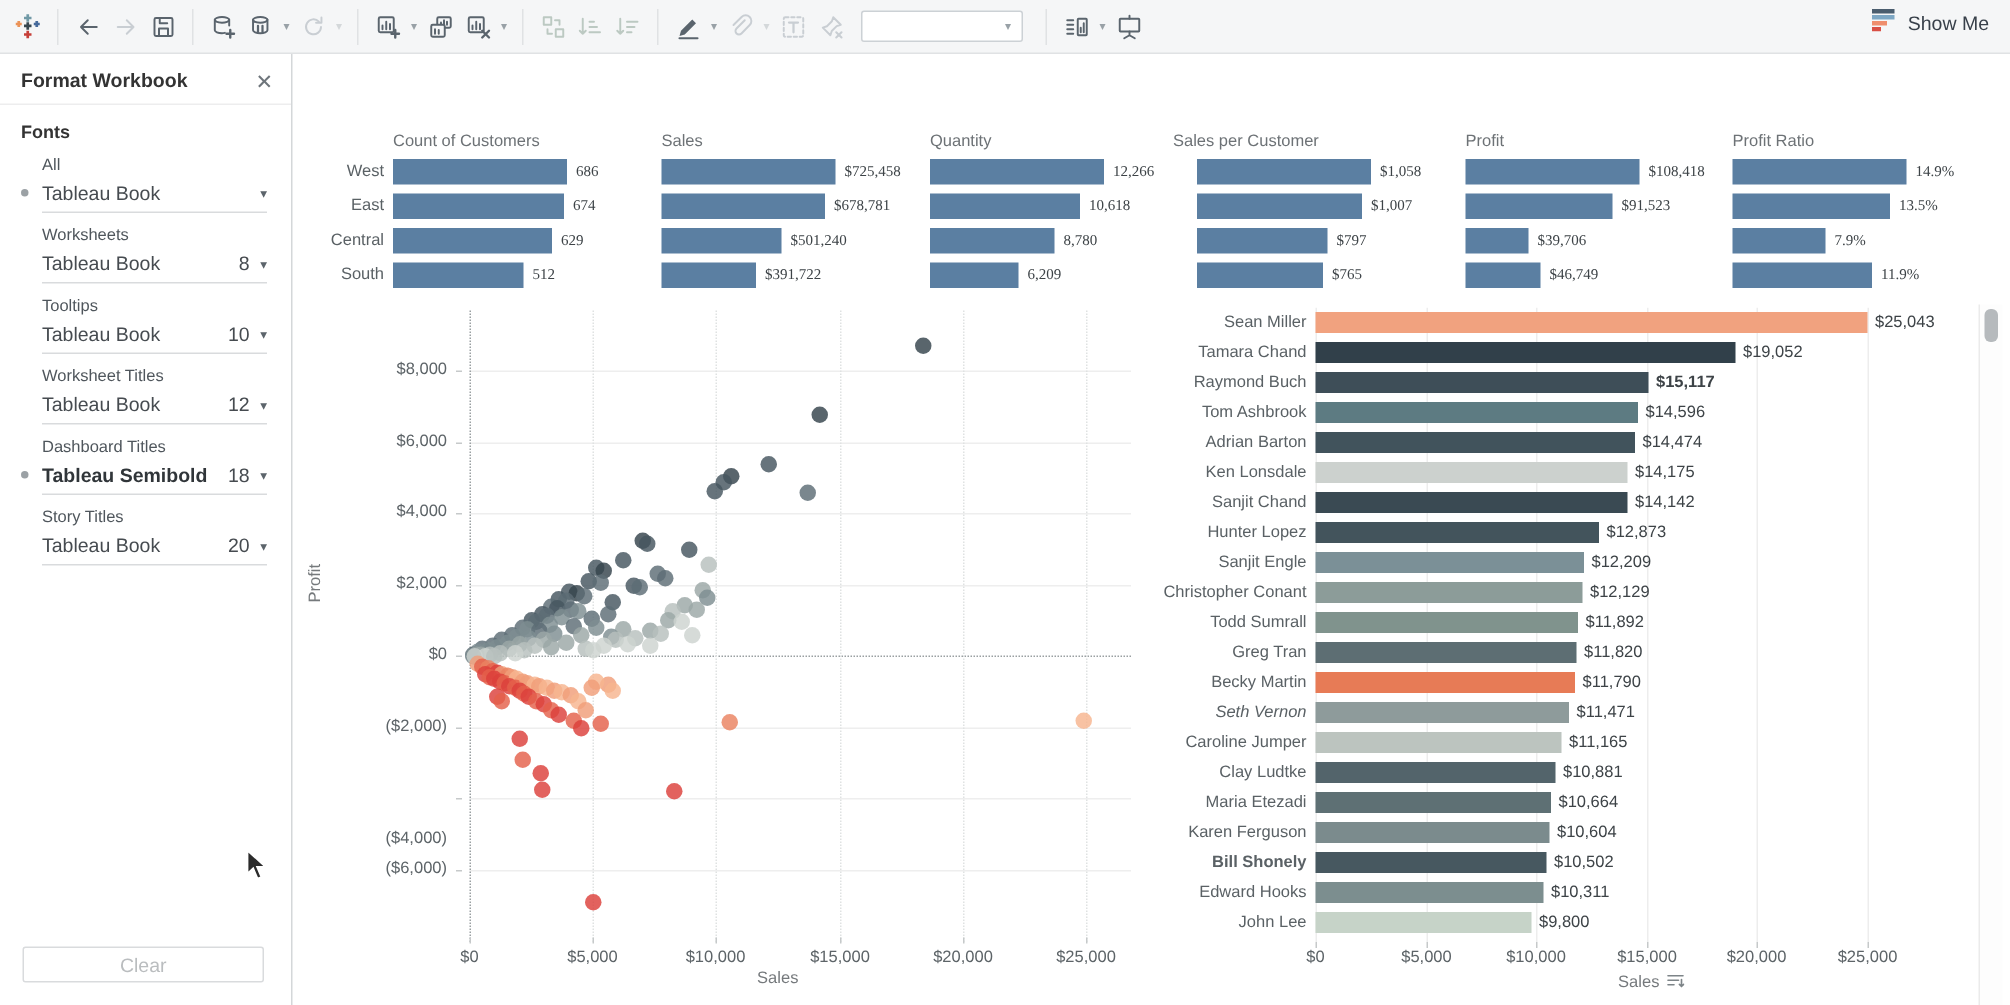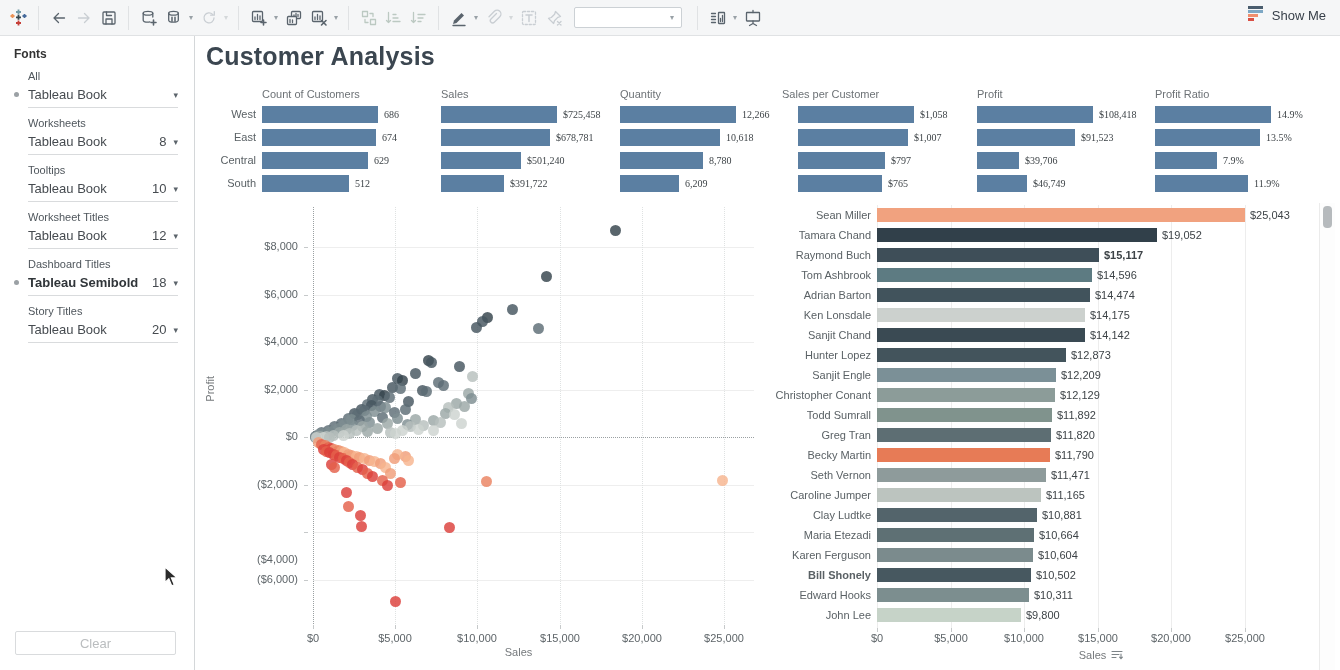--- a/index.html
+++ b/index.html
@@ -255,20 +255,24 @@
   <span id="showme-icon"><svg width="17" height="15" viewBox="0 0 17 15">
         <rect x="0" y="0" width="15" height="3" fill="#4a5d6e"></rect>
         <rect x="0" y="4" width="15" height="3" fill="#7da7c4"></rect>
         <rect x="0" y="8" width="10" height="3" fill="#ef8e6d"></rect>
         <rect x="0" y="12" width="6" height="3" fill="#d94f44"></rect>
       </svg></span>
   <span>Show Me</span>
 </div>
 
 <div class="format-panel">
+  <div class="fp-header">
+    <span class="fp-title">Format Workbook</span>
+    <span class="fp-close">✕</span>
+  </div>
   <div class="fp-fonts-label">Fonts</div>
   <div id="font-rows">
       <div class="font-row">
         <div class="fr-label">All</div>
         <div class="fr-control">
           <div class="fr-dot"></div>
           <div class="fr-font">Tableau Book</div>
           <div class="fr-size"></div>
           <div class="fr-caret">▾</div>
         </div>
@@ -312,21 +316,20 @@
           <div class="fr-font">Tableau Book</div>
           <div class="fr-size">20</div>
           <div class="fr-caret">▾</div>
         </div>
       </div>
     </div>
   <div class="fp-clear">Clear</div>
 </div>
 
 <div class="canvas">
-  <div class="dash-title">Customer Analysis</div>
   <div id="mini">
       <div class="mini-title" style="left: 66px; top: 52px;">Count of Customers</div>
       <div class="mini-bar" style="left: 66px; top: 70px; width: 116px; background: rgb(91, 127, 162);"></div>
       <div class="mini-val" style="left: 188px; top: 70px;">686</div>
       <div class="mini-bar" style="left: 66px; top: 93px; width: 114px; background: rgb(91, 127, 162);"></div>
       <div class="mini-val" style="left: 186px; top: 93px;">674</div>
       <div class="mini-bar" style="left: 66px; top: 116px; width: 106px; background: rgb(91, 127, 162);"></div>
       <div class="mini-val" style="left: 178px; top: 116px;">629</div>
       <div class="mini-bar" style="left: 66px; top: 139px; width: 87px; background: rgb(91, 127, 162);"></div>
       <div class="mini-val" style="left: 159px; top: 139px;">512</div>
@@ -581,21 +584,21 @@
       <div class="cval" style="left: 299px; top: 180px;">$12,129</div>
       <div class="cname" style="top: 200px;">Todd Sumrall</div>
       <div class="cbar" style="left: 116px; top: 203px; width: 175px; background: rgb(128, 147, 141);"></div>
       <div class="cval" style="left: 296px; top: 200px;">$11,892</div>
       <div class="cname" style="top: 220px;">Greg Tran</div>
       <div class="cbar" style="left: 116px; top: 223px; width: 174px; background: rgb(93, 110, 115);"></div>
       <div class="cval" style="left: 295px; top: 220px;">$11,820</div>
       <div class="cname" style="top: 240px;">Becky Martin</div>
       <div class="cbar" style="left: 116px; top: 243px; width: 173px; background: rgb(231, 123, 86);"></div>
       <div class="cval" style="left: 294px; top: 240px;">$11,790</div>
-      <div class="cname" style="top: 260px;">Seth Vernon</div>
+      <div class="cname" style="top: 260px; font-style: italic;">Seth Vernon</div>
       <div class="cbar" style="left: 116px; top: 263px; width: 169px; background: rgb(142, 155, 155);"></div>
       <div class="cval" style="left: 290px; top: 260px;">$11,471</div>
       <div class="cname" style="top: 280px;">Caroline Jumper</div>
       <div class="cbar" style="left: 116px; top: 283px; width: 164px; background: rgb(188, 196, 191);"></div>
       <div class="cval" style="left: 285px; top: 280px;">$11,165</div>
       <div class="cname" style="top: 300px;">Clay Ludtke</div>
       <div class="cbar" style="left: 116px; top: 303px; width: 160px; background: rgb(83, 100, 107);"></div>
       <div class="cval" style="left: 281px; top: 300px;">$10,881</div>
       <div class="cname" style="top: 320px;">Maria Etezadi</div>
       <div class="cbar" style="left: 116px; top: 323px; width: 157px; background: rgb(94, 112, 116);"></div>

